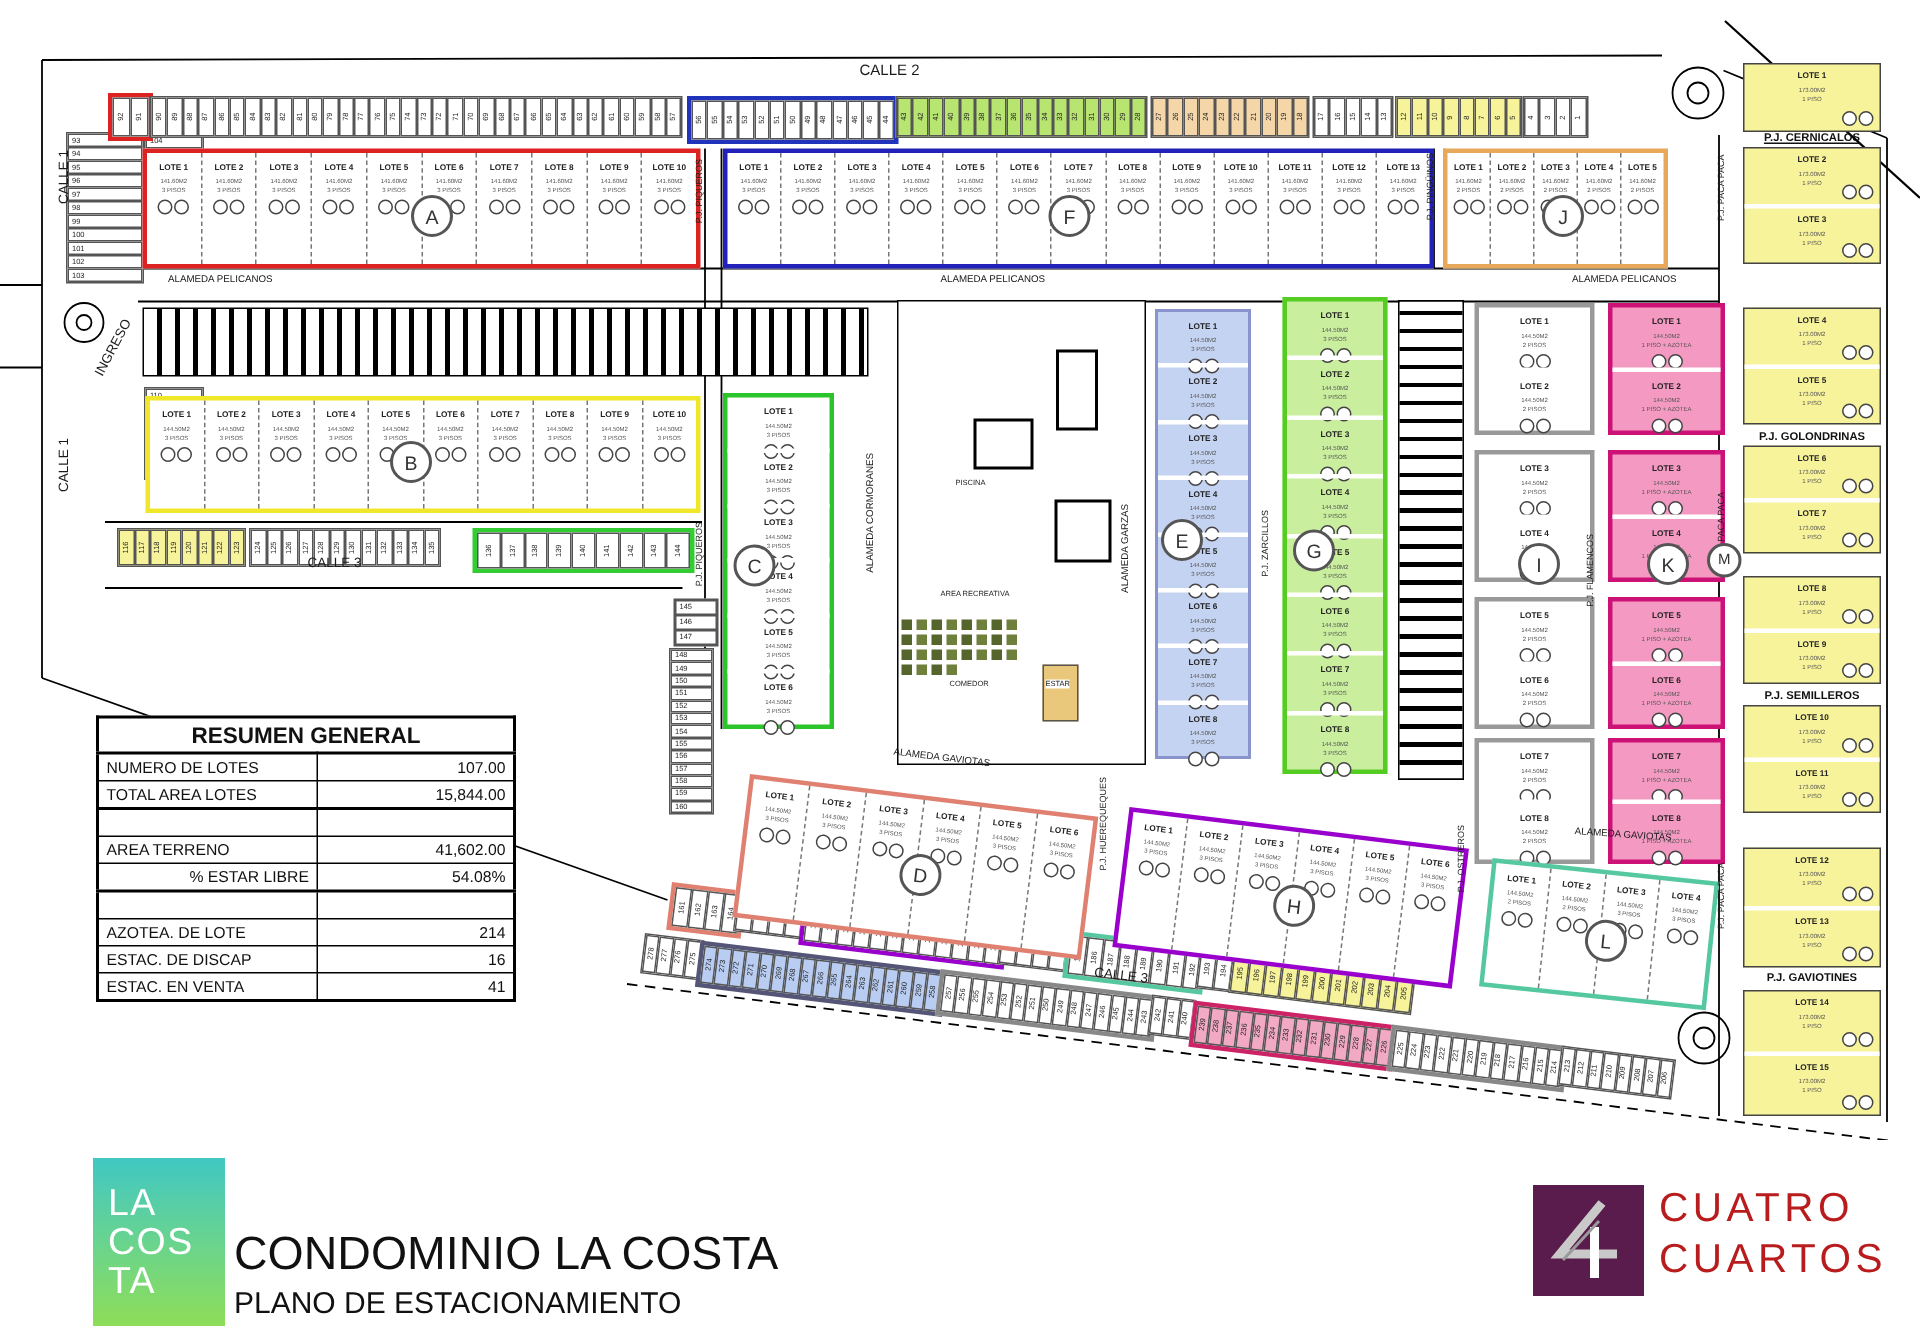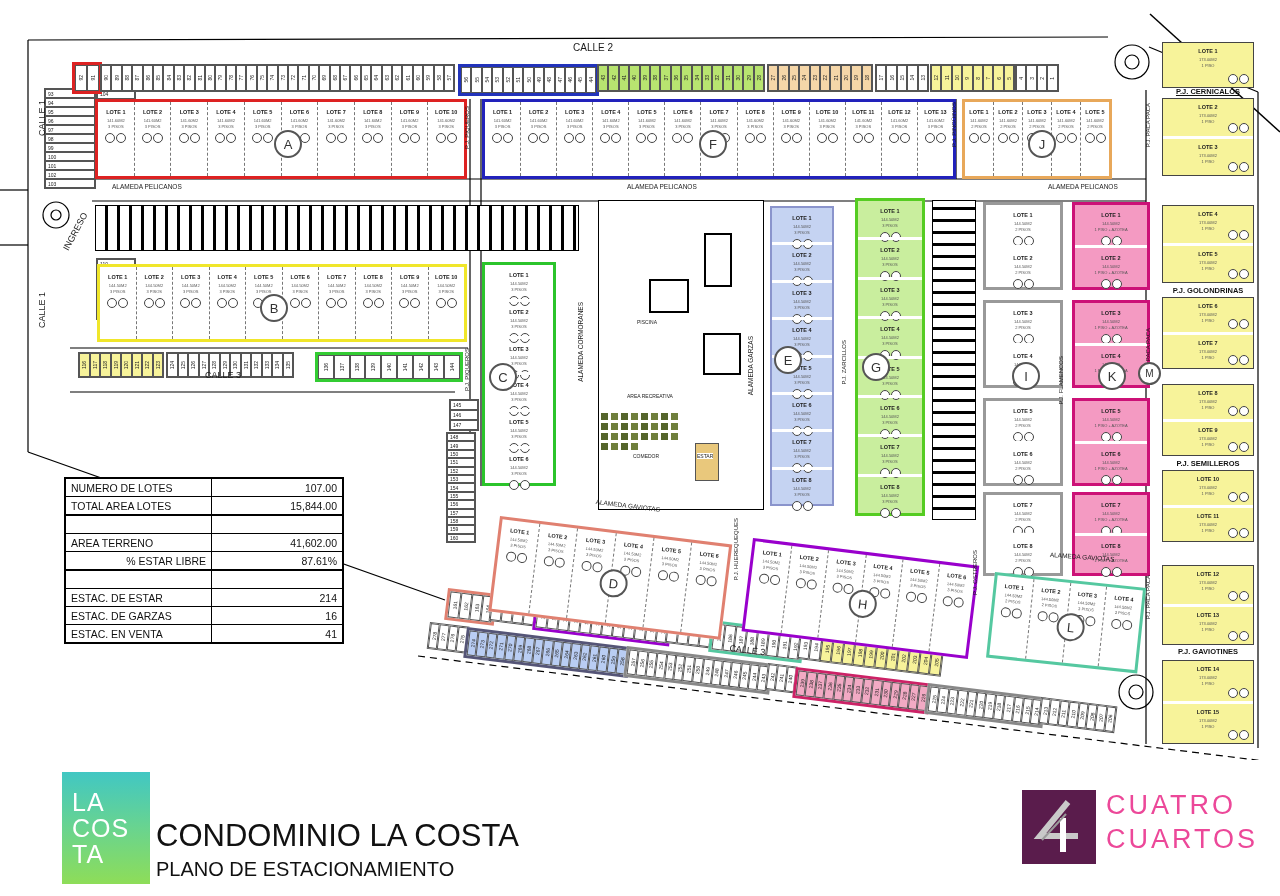--- a/index.html
+++ b/index.html
@@ -52,21 +52,21 @@
   .resumen tr.tb td{border-bottom:2px solid #000;}
   .resumen tr.rl td.k{text-align:right;font-weight:normal;}
   .resumen{border:2px solid #000;}
   
   .footer{position:absolute;left:0;top:760px;width:1280px;height:136px;background:#fff;}
   .logo-lc{position:absolute;left:62px;top:12px;width:88px;height:112px;background:linear-gradient(#41c7c3,#69d48f,#8edd58);display:flex;flex-direction:column;justify-content:center;padding-left:10px;box-sizing:border-box;}
   .logo-lc span{color:#fff;font-size:25px;line-height:26px;letter-spacing:1px;}
   .title-main{position:absolute;left:156px;top:58px;font-size:31px;color:#111;}
   .title-sub{position:absolute;left:156px;top:98px;font-size:20px;color:#111;text-align:right;}
   .logo-cc-box{position:absolute;left:1022px;top:30px;width:74px;height:74px;background:#5a1c4c;}
-  .logo-cc-text{position:absolute;left:1106px;top:28px;color:#ec4899;font-size:27px;line-height:34px;letter-spacing:3px;}
+  .logo-cc-text{position:absolute;left:1106px;top:28px;color:#b91c1c;font-size:27px;line-height:34px;letter-spacing:3px;}
 </style>
 </head>
 <body>
 
 <div class="sheet">
 
   <svg class="underlay" width="1280" height="770">
     <g stroke="#000" stroke-width="1.2" fill="none">
       <line x1="28" y1="40" x2="1108" y2="37"></line>
       <circle cx="1132" cy="62" r="17"></circle>
@@ -2015,50 +2015,53 @@
             <i></i>
             <i></i>
           </div>
         </div>
       </div>
       <div class="badge sm" style="left: 1138px; top: 362px;">M</div>
     </div>
 
   <table class="resumen">
     <tbody>
+      <tr class="hd">
+          <td colspan="2">RESUMEN GENERAL</td>
+        </tr>
     <tr>
           <td class="k">NUMERO DE LOTES</td>
           <td class="val">107.00</td>
         </tr>
         <tr class="tb">
           <td class="k">TOTAL AREA LOTES</td>
           <td class="val">15,844.00</td>
         </tr>
         <tr>
           <td class="k"></td>
           <td class="val"></td>
         </tr>
         <tr>
           <td class="k">AREA TERRENO</td>
           <td class="val">41,602.00</td>
         </tr>
         <tr class="tb rl">
           <td class="k">% ESTAR LIBRE</td>
-          <td class="val">87.61%</td>
+          <td class="val">54.08%</td>
         </tr>
         <tr>
           <td class="k"></td>
           <td class="val"></td>
         </tr>
         <tr>
-          <td class="k">ESTAC. DE ESTAR</td>
+          <td class="k">AZOTEA. DE LOTE</td>
           <td class="val">214</td>
         </tr>
         <tr>
-          <td class="k">ESTAC. DE GARZAS</td>
+          <td class="k">ESTAC. DE DISCAP</td>
           <td class="val">16</td>
         </tr>
         <tr class="tb">
           <td class="k">ESTAC. EN VENTA</td>
           <td class="val">41</td>
         </tr>
       </tbody>
   </table>
 
   <div class="footer">

